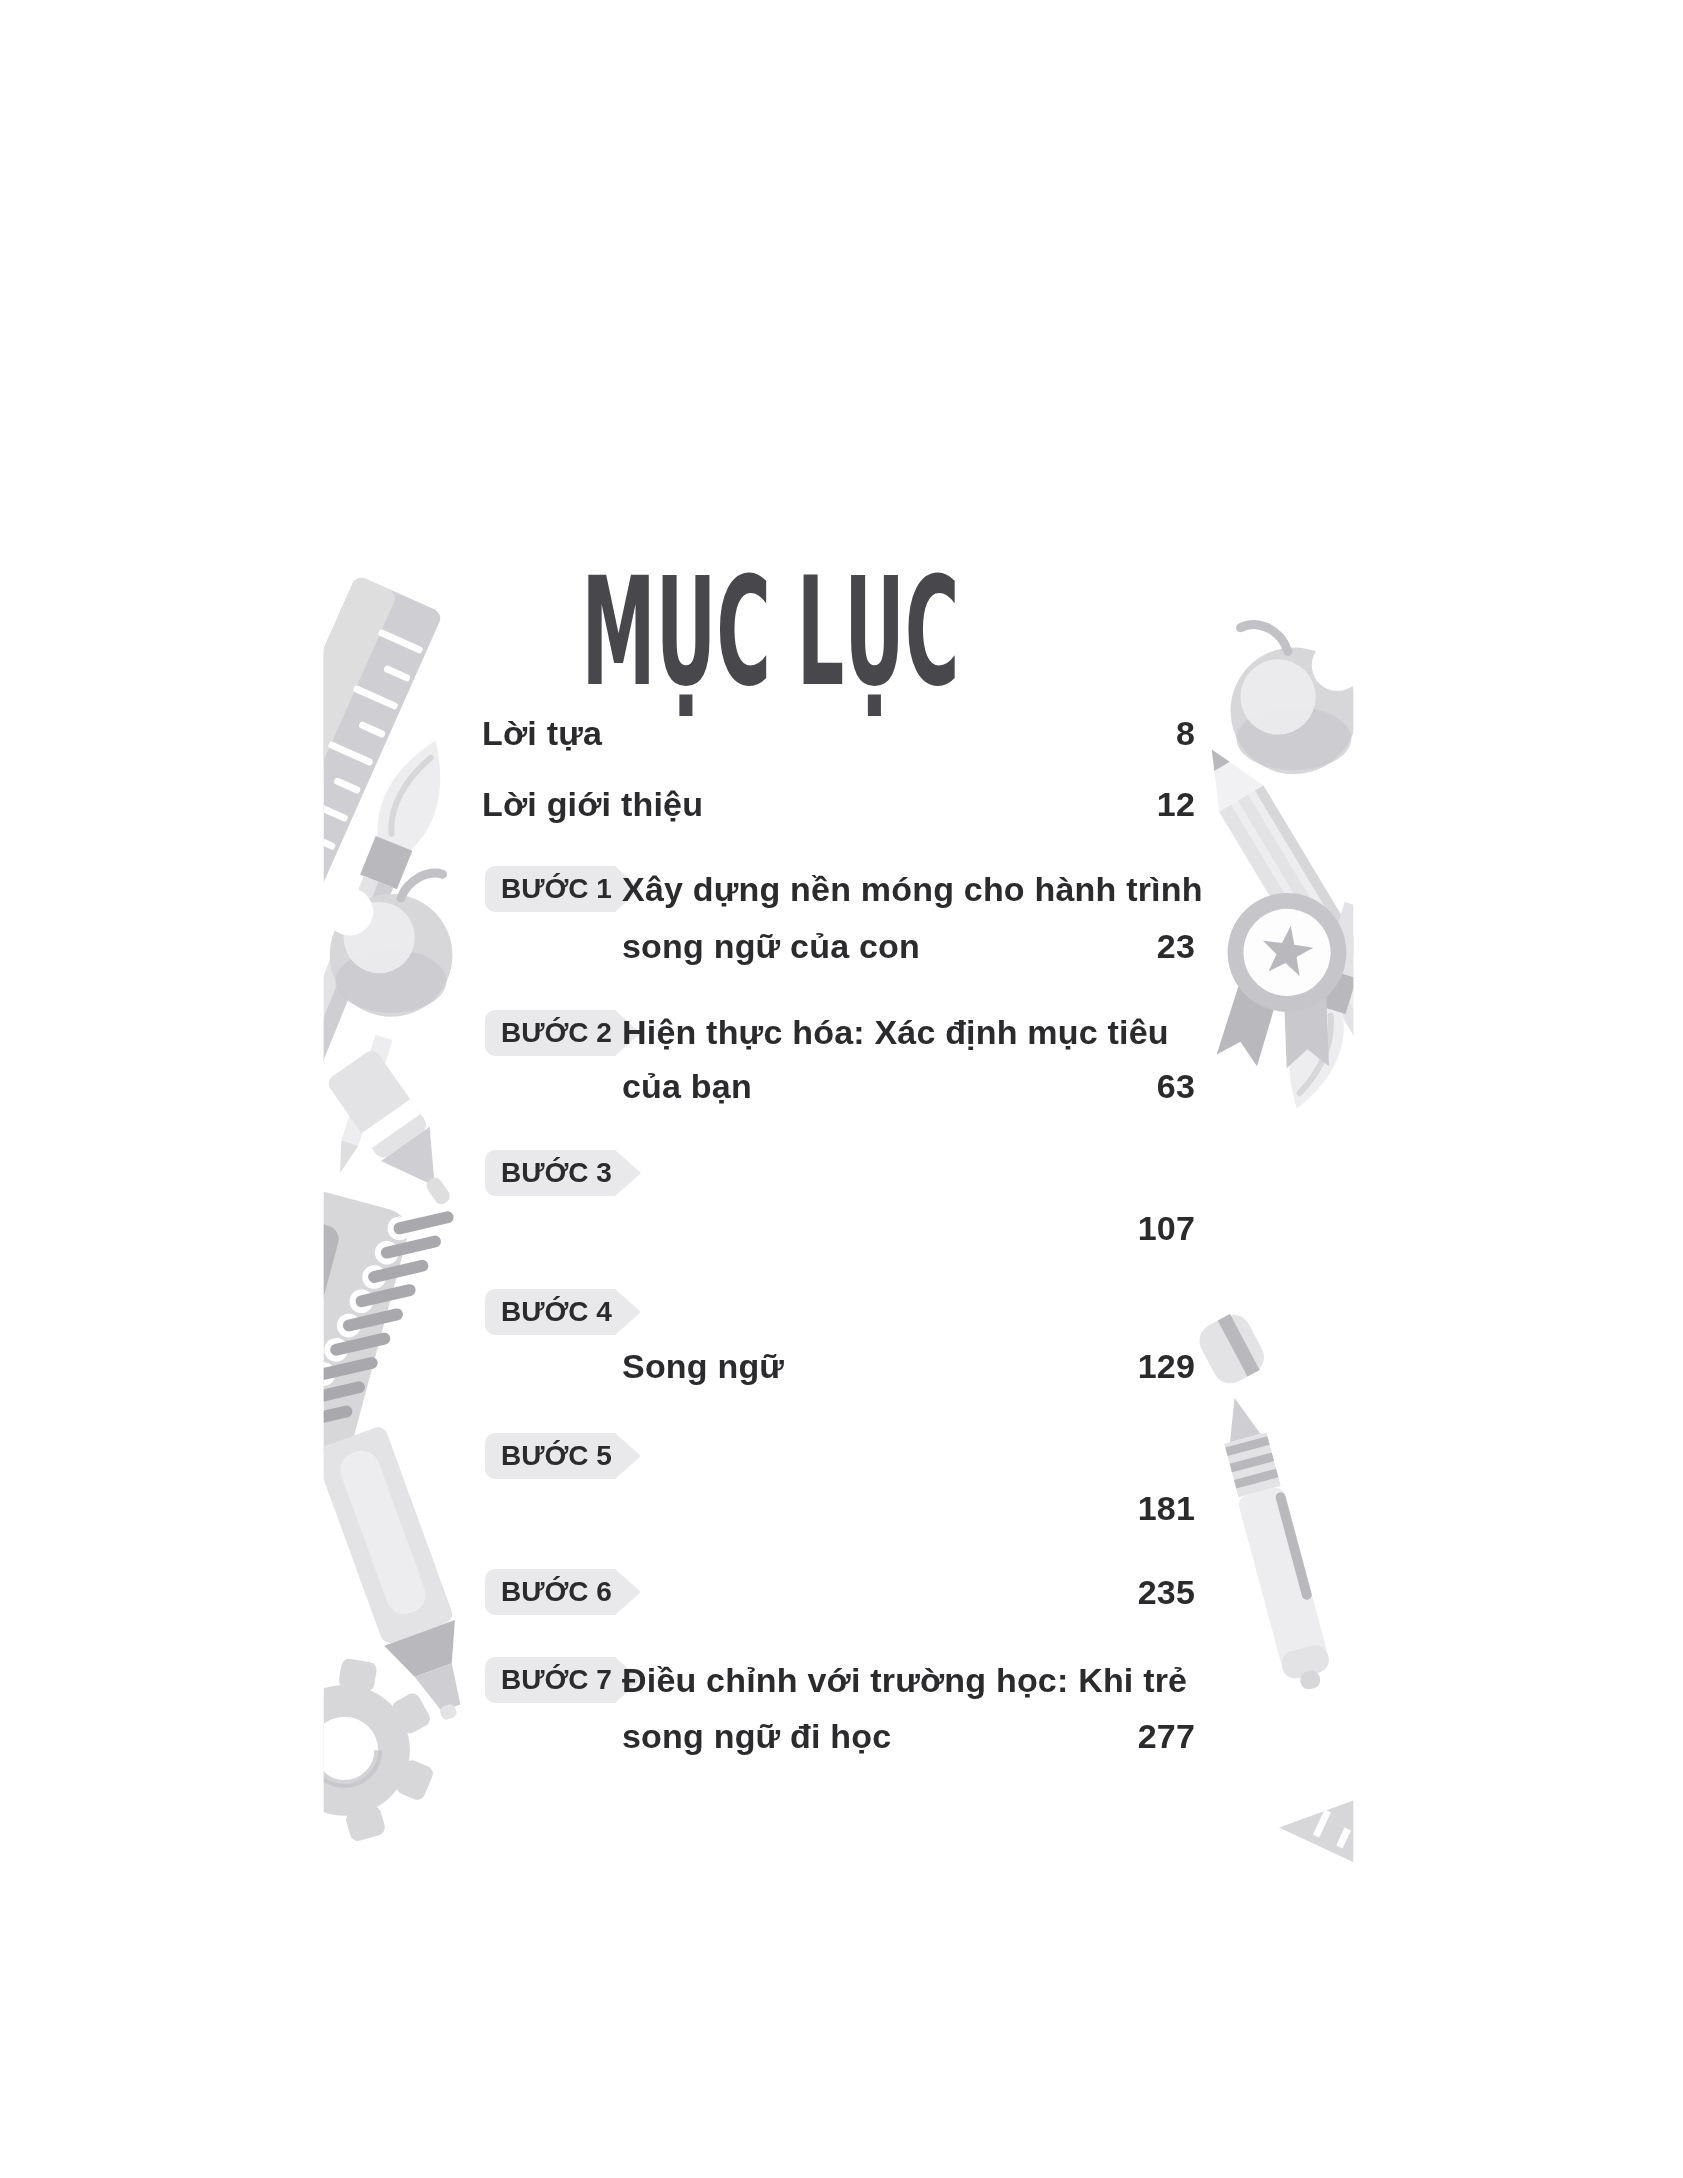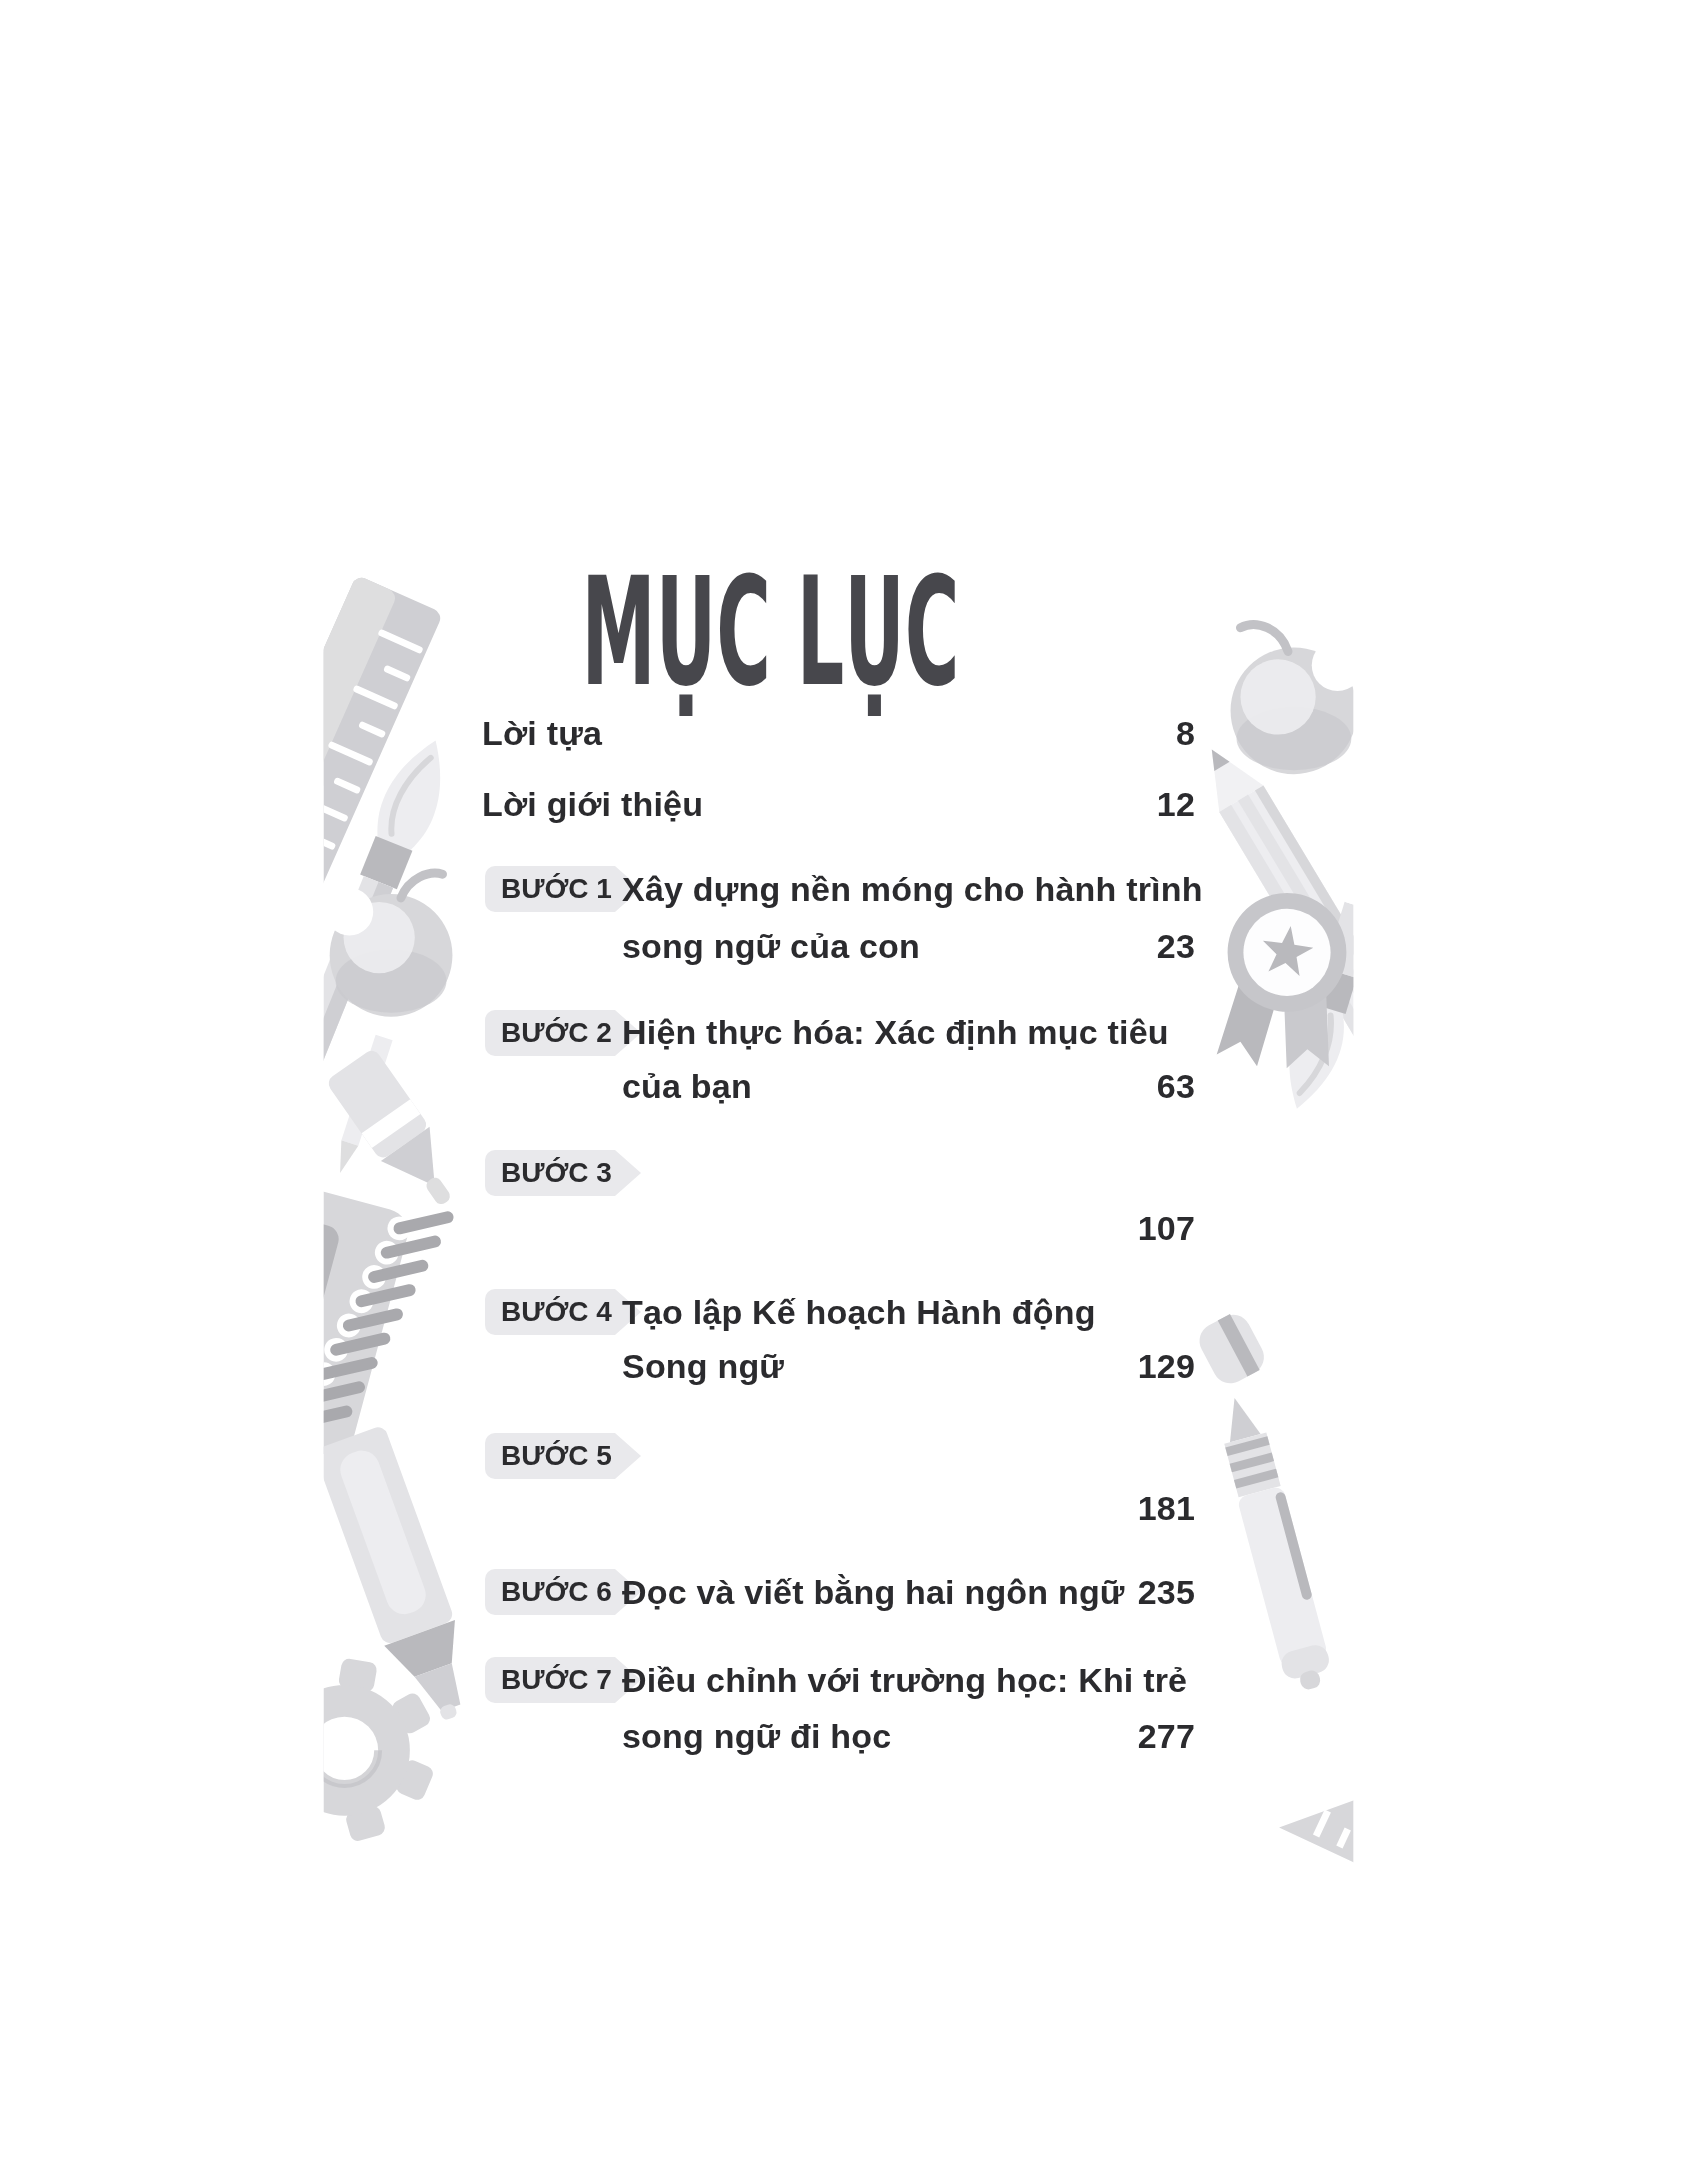--- a/index.html
+++ b/index.html
@@ -240,29 +240,27 @@
 
   <div class="tag" style="top:1010px">BƯỚC 2</div>
   <div class="row ttl" style="top:1008px">Hiện thực hóa: Xác định mục tiêu</div>
   <div class="row ttl" style="top:1062px">của bạn</div>
   <div class="row pg" style="top:1062px">63</div>
 
   <div class="tag" style="top:1150px">BƯỚC 3</div>
   <div class="row pg" style="top:1204px">107</div>
 
   <div class="tag" style="top:1289px">BƯỚC 4</div>
-  <div class="row ttl" style="top:1288px">Tạo lập Kế hoạch Hành động</div>
   <div class="row ttl" style="top:1342px">Song ngữ</div>
   <div class="row pg" style="top:1342px">129</div>
 
   <div class="tag" style="top:1433px">BƯỚC 5</div>
   <div class="row pg" style="top:1484px">181</div>
 
   <div class="tag" style="top:1569px">BƯỚC 6</div>
-  <div class="row ttl" style="top:1568px">Đọc và viết bằng hai ngôn ngữ</div>
   <div class="row pg" style="top:1568px">235</div>
 
   <div class="tag" style="top:1657px">BƯỚC 7</div>
   <div class="row ttl" style="top:1656px">Điều chỉnh với trường học: Khi trẻ</div>
   <div class="row ttl" style="top:1712px">song ngữ đi học</div>
   <div class="row pg" style="top:1712px">277</div>
 
 </div>
 
 

